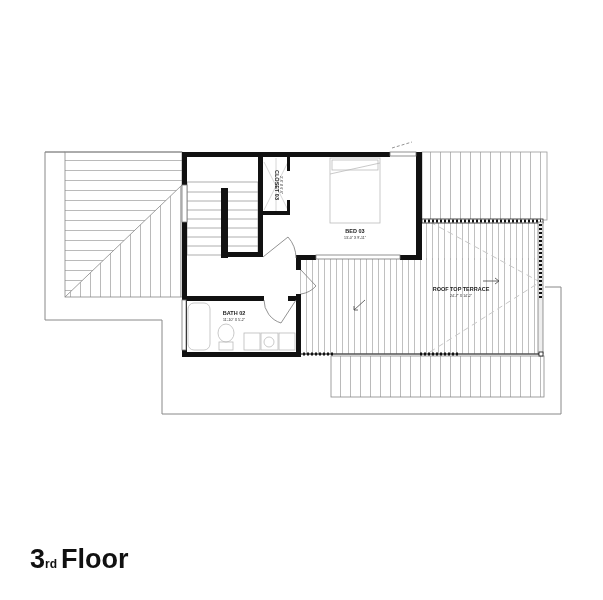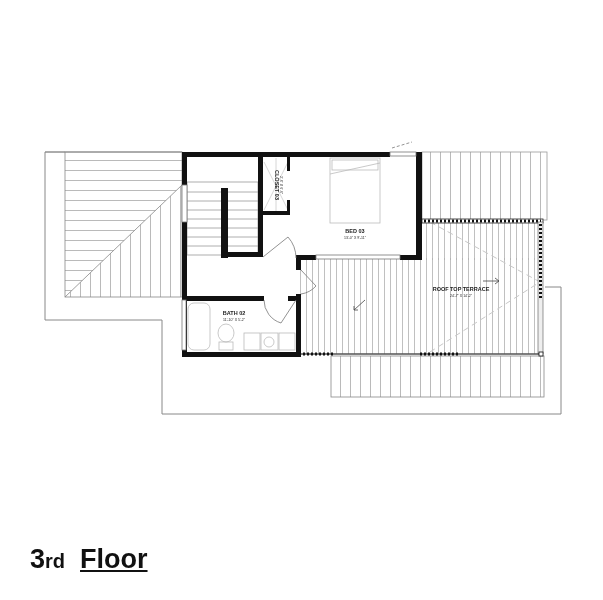--- a/index.html
+++ b/index.html
@@ -1,21 +1,21 @@
 <!DOCTYPE html>
 <html><head>
   <meta charset="utf-8">
   <style>
     html, body { margin: 0; padding: 0; background: #ffffff; }
     body { width: 603px; height: 600px; position: relative; overflow: hidden; font-family: "Liberation Sans", sans-serif; }
     #plan { position: absolute; left: 0; top: 0; width: 603px; height: 600px; }
     .title { position: absolute; left: 30px; top: 544px; font-family: "Liberation Sans", sans-serif; font-weight: bold; color: #111; white-space: nowrap; }
     .title .num { font-size: 27px; }
-    .title .sfx { font-size: 20px; margin-right: 15px; }
-    .title .word { font-size: 27px; text-decoration: underline; }
+    .title .sfx { font-size: 12px; margin-right: 4px; }
+    .title .word { font-size: 27px; }
     .lbl { font-family: "Liberation Sans", sans-serif; fill: #222; }
   </style>
 </head>
 <body>
 
 <svg id="plan" viewBox="0 0 603 600" xmlns="http://www.w3.org/2000/svg">
   <defs>
     <pattern id="vhatch" width="6" height="10" patternUnits="userSpaceOnUse">
       <line x1="0.5" y1="0" x2="0.5" y2="10" stroke="#b0b0b0" stroke-width="0.8"></line>
     </pattern>

